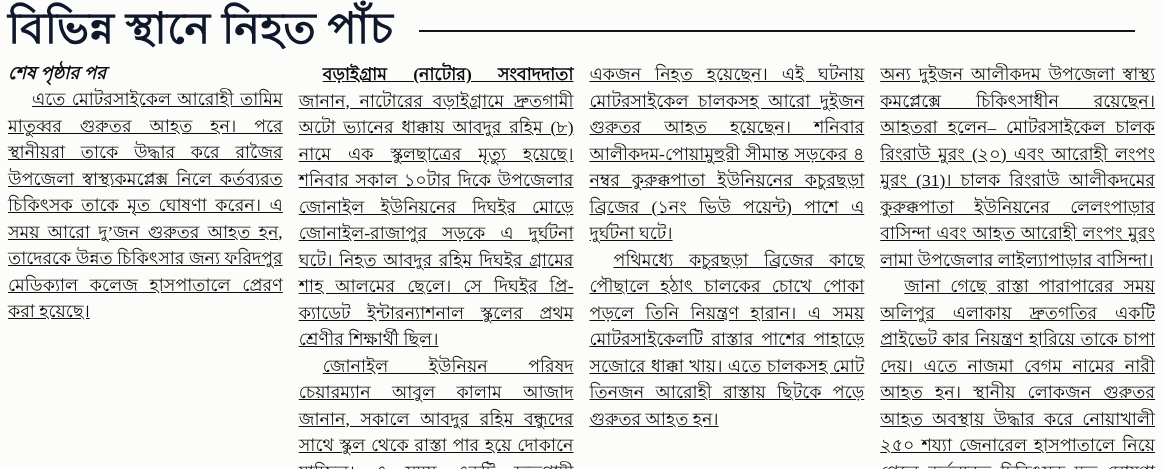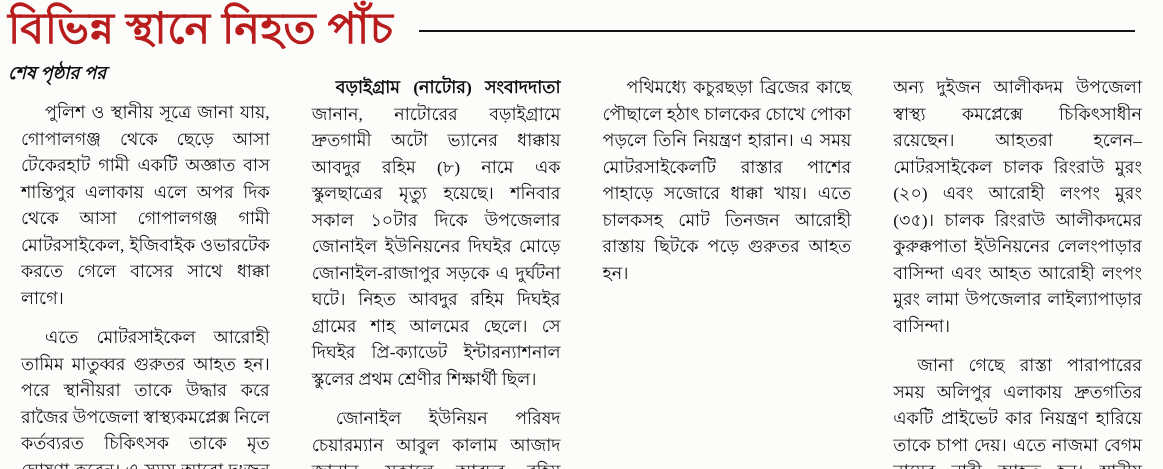--- a/index.html
+++ b/index.html
@@ -26,21 +26,21 @@
     padding: 0 28px 0 8px;
     box-sizing: border-box;
   }
   .headline {
     margin: 0;
     font-size: 43px;
     font-weight: bold;
     line-height: 56px;
     letter-spacing: 0.5px;
     white-space: nowrap;
-    color: #b91c1c;
+    color: #0f172a;
   }
   .headline-rule {
     flex: 1;
     height: 2px;
     background: #141414;
     margin-left: 26px;
     margin-top: 4px;
   }
   
   .columns {
@@ -51,22 +51,23 @@
   }
   .col {
     flex: 1 1 0;
     min-width: 0;
     font-size: 17.5px;
     line-height: 26.5px;
     text-align: justify;
     text-justify: inter-word;
   }
   .col p {
-    margin: 13px;
+    margin: 0;
     text-indent: 24px;
+    text-decoration: underline;
   }
   .col p.no-indent {
     text-indent: 0;
   }
   .lead {
     font-weight: bold;
   }
   .cont-note {
     font-weight: bold;
     font-style: italic;
@@ -81,35 +82,35 @@
 
   <div class="masthead">
     <h1 class="headline">বিভিন্ন স্থানে নিহত পাঁচ</h1>
     <div class="headline-rule"></div>
   </div>
 
   <div class="columns">
 
     <div class="col">
       <div class="cont-note">শেষ পৃষ্ঠার পর</div>
-      <p>পুলিশ ও স্থানীয় সূত্রে জানা যায়, গোপালগঞ্জ থেকে ছেড়ে আসা টেকেরহাট গামী একটি অজ্ঞাত বাস শান্তিপুর এলাকায় এলে অপর দিক থেকে আসা গোপালগঞ্জ গামী মোটরসাইকেল, ইজিবাইক ওভারটেক করতে গেলে বাসের সাথে ধাক্কা লাগে।</p>
       <p>এতে মোটরসাইকেল আরোহী তামিম মাতুব্বর গুরুতর আহত হন। পরে স্থানীয়রা তাকে উদ্ধার করে রাজৈর উপজেলা স্বাস্থ্যকমপ্লেক্স নিলে কর্তব্যরত চিকিৎসক তাকে মৃত ঘোষণা করেন। এ সময় আরো দু’জন গুরুতর আহত হন, তাদেরকে উন্নত চিকিৎসার জন্য ফরিদপুর মেডিক্যাল কলেজ হাসপাতালে প্রেরণ করা হয়েছে।</p>
     </div>
 
     <div class="col">
       <p><span class="lead">বড়াইগ্রাম (নাটোর) সংবাদদাতা</span>
         <span>জানান, নাটোরের বড়াইগ্রামে দ্রুতগামী অটো ভ্যানের ধাক্কায় আবদুর রহিম (৮) নামে এক স্কুলছাত্রের মৃত্যু হয়েছে। শনিবার সকাল ১০টার দিকে উপজেলার জোনাইল ইউনিয়নের দিঘইর মোড়ে জোনাইল-রাজাপুর সড়কে এ দুর্ঘটনা ঘটে। নিহত আবদুর রহিম দিঘইর গ্রামের শাহ আলমের ছেলে। সে দিঘইর প্রি-ক্যাডেট ইন্টারন্যাশনাল স্কুলের প্রথম শ্রেণীর শিক্ষার্থী ছিল।</span></p>
       <p>জোনাইল ইউনিয়ন পরিষদ চেয়ারম্যান আবুল কালাম আজাদ জানান, সকালে আবদুর রহিম বন্ধুদের সাথে স্কুল থেকে রাস্তা পার হয়ে দোকানে যাচ্ছিল। এ সময় একটি দ্রুতগামী অটোভ্যান তাকে ধাক্কা দিলে সে গুরুতর আহত হয়। পরে তাকে উদ্ধার করে দ্রুত স্থানীয় চিকিৎসকের কাছে নিয়ে গেলে তিনি তাকে মৃত ঘোষণা করেন।</p>
 
     </div>
 
     <div class="col">
+      <p class="no-indent">একজন নিহত হয়েছেন। এই ঘটনায় মোটরসাইকেল চালকসহ আরো দুইজন গুরুতর আহত হয়েছেন। শনিবার আলীকদম-পোয়ামুহুরী সীমান্ত সড়কের ৪ নম্বর কুরুক্কপাতা ইউনিয়নের কচুরছড়া ব্রিজের (১নং ভিউ পয়েন্ট) পাশে এ দুর্ঘটনা ঘটে।</p>
       <p>পথিমধ্যে কচুরছড়া ব্রিজের কাছে পৌছালে হঠাৎ চালকের চোখে পোকা পড়লে তিনি নিয়ন্ত্রণ হারান। এ সময় মোটরসাইকেলটি রাস্তার পাশের পাহাড়ে সজোরে ধাক্কা খায়। এতে চালকসহ মোট তিনজন আরোহী রাস্তায় ছিটকে পড়ে গুরুতর আহত হন।</p>
 
     </div>
 
     <div class="col">
-      <p class="no-indent">অন্য দুইজন আলীকদম উপজেলা স্বাস্থ্য কমপ্লেক্সে চিকিৎসাধীন রয়েছেন। আহতরা হলেন– মোটরসাইকেল চালক রিংরাউ মুরং (২০) এবং আরোহী লংপং মুরং (৩৫)। চালক রিংরাউ আলীকদমের কুরুক্কপাতা ইউনিয়নের লেলংপাড়ার বাসিন্দা এবং আহত আরোহী লংপং মুরং লামা উপজেলার লাইল্যাপাড়ার বাসিন্দা।</p>
+      <p class="no-indent">অন্য দুইজন আলীকদম উপজেলা স্বাস্থ্য কমপ্লেক্সে চিকিৎসাধীন রয়েছেন। আহতরা হলেন– মোটরসাইকেল চালক রিংরাউ মুরং (২০) এবং আরোহী লংপং মুরং (31)। চালক রিংরাউ আলীকদমের কুরুক্কপাতা ইউনিয়নের লেলংপাড়ার বাসিন্দা এবং আহত আরোহী লংপং মুরং লামা উপজেলার লাইল্যাপাড়ার বাসিন্দা।</p>
       <p>জানা গেছে রাস্তা পারাপারের সময় অলিপুর এলাকায় দ্রুতগতির একটি প্রাইভেট কার নিয়ন্ত্রণ হারিয়ে তাকে চাপা দেয়। এতে নাজমা বেগম নামের নারী আহত হন। স্থানীয় লোকজন গুরুতর আহত অবস্থায় উদ্ধার করে নোয়াখালী ২৫০ শয্যা জেনারেল হাসপাতালে নিয়ে গেলে কর্তব্যরত চিকিৎসক মৃত ঘোষণা করেন। দুর্ঘটনার পরপরই প্রাইভেটকারটি পালিয়ে যায়।</p>
     </div>
 
   </div>
 </div>
 
 </body></html>

